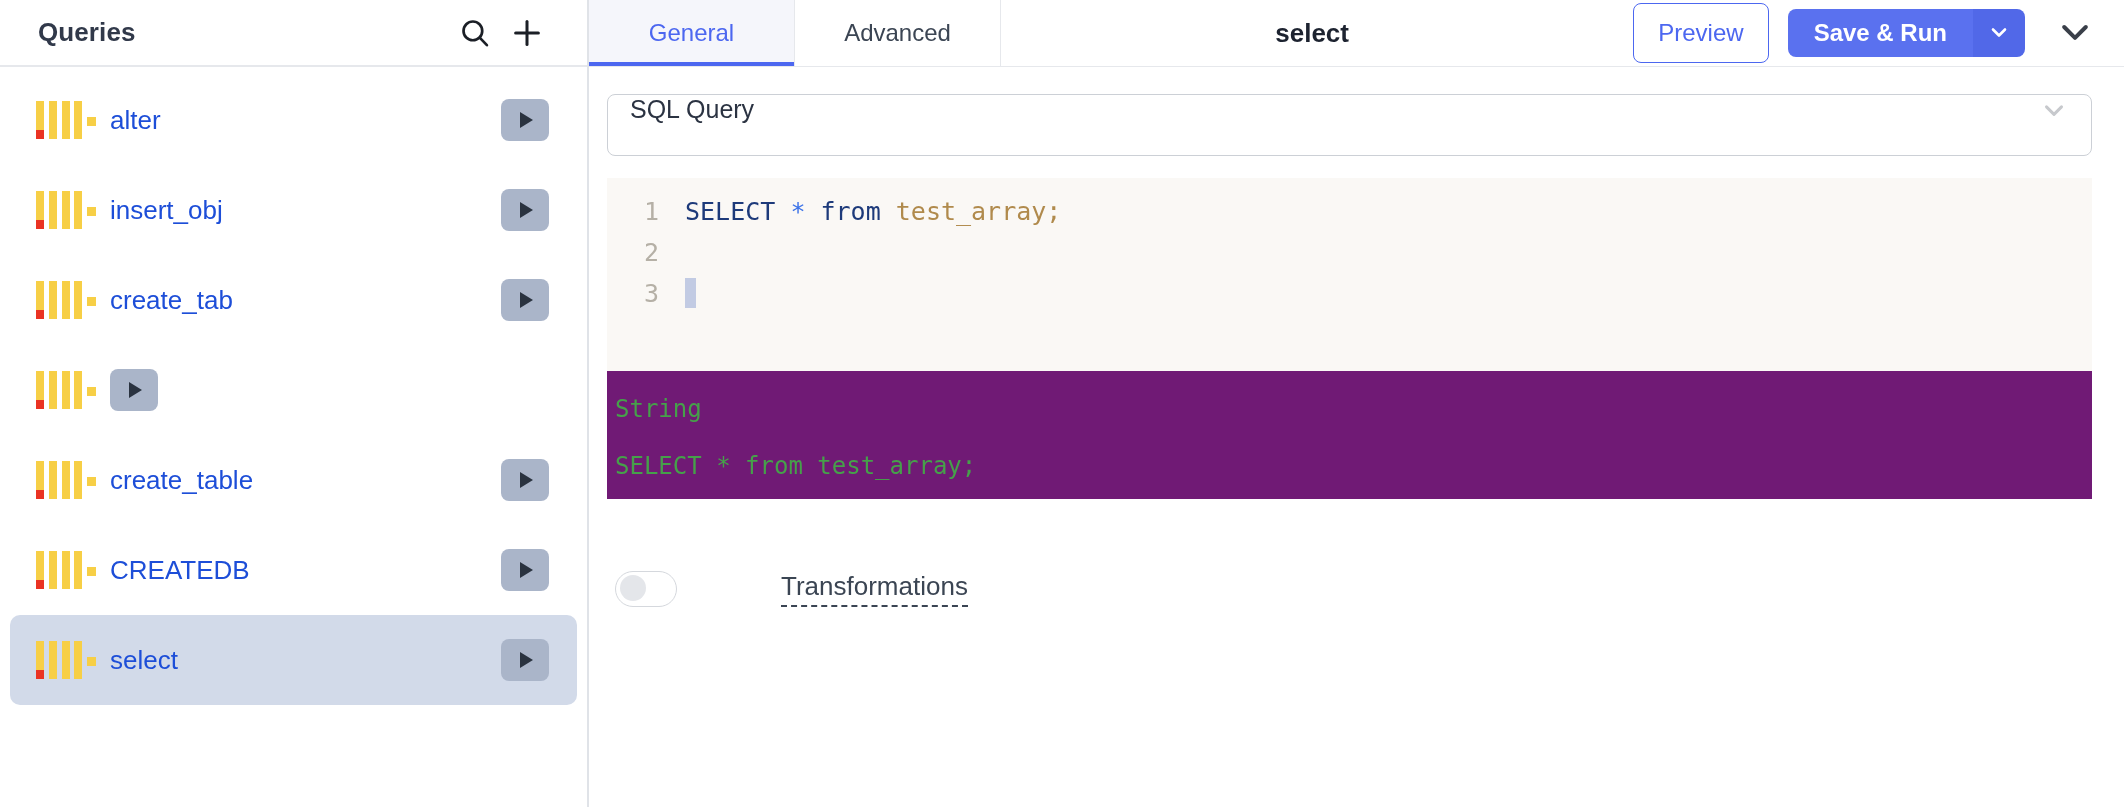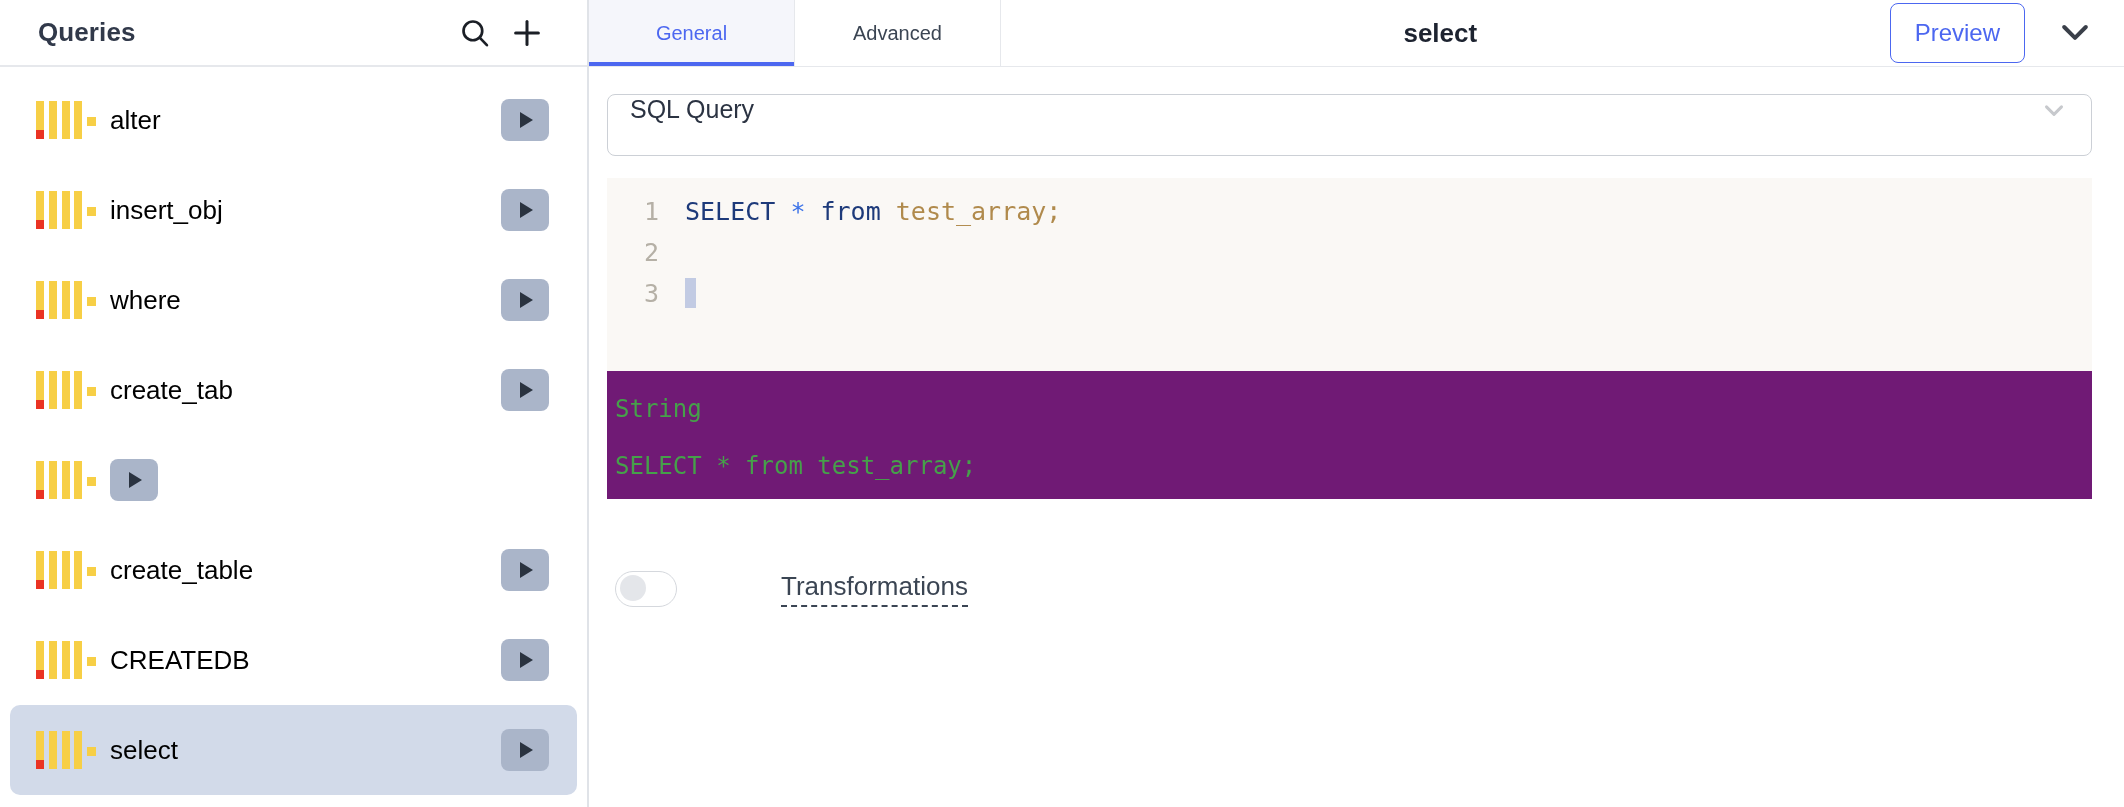--- a/index.html
+++ b/index.html
@@ -107,21 +107,21 @@
     position: absolute;
     left: 51px;
     top: 20px;
     width: 9px;
     height: 9px;
     background: #f7cf46;
   }
 
   .q-label {
     font-size: 26px;
-    color: #000000;
+    color: #1d4ed8;
     flex: 1 1 auto;
     white-space: nowrap;
     overflow: hidden;
     text-overflow: ellipsis;
   }
 
   .play-btn {
     width: 48px;
     height: 42px;
     border-radius: 8px;
@@ -158,21 +158,21 @@
     align-items: stretch;
     border-bottom: 1px solid #e6e8ec;
     background: #fff;
   }
 
   .tab {
     min-width: 206px;
     display: flex;
     align-items: center;
     justify-content: center;
-    font-size: 20px;
+    font-size: 24px;
     color: #3b4553;
     cursor: pointer;
     border-right: 1px solid #e6e8ec;
     padding: 0 28px;
   }
   .tab.active {
     color: #4c67f0;
     background: #f5f6fb;
     box-shadow: inset 0 -4px 0 0 #4c67f0;
   }
@@ -416,34 +416,20 @@
             <span class="bar b4"></span>
           <span class="dot-red"></span>
             <span class="dot-yellow"></span>
         </span>
         <span class="q-label">insert_obj</span>
         <button class="play-btn">
           <span class="tri"></span>
         </button>
       </div>
 
-      <div class="query-item">
-        <span class="q-icon">
-          <span class="bar b1"></span>
-            <span class="bar b2"></span>
-          <span class="bar b3"></span>
-            <span class="bar b4"></span>
-          <span class="dot-red"></span>
-            <span class="dot-yellow"></span>
-        </span>
-        <span class="q-label">where</span>
-        <button class="play-btn">
-          <span class="tri"></span>
-        </button>
-      </div>
 
       <div class="query-item">
         <span class="q-icon">
           <span class="bar b1"></span>
             <span class="bar b2"></span>
           <span class="bar b3"></span>
             <span class="bar b4"></span>
           <span class="dot-red"></span>
             <span class="dot-yellow"></span>
         </span>
@@ -521,20 +507,30 @@
       <div class="tab active">General</div>
       <div class="tab">Advanced</div>
 
       <div class="topbar-title-wrap">
         <span class="topbar-title">select</span>
       </div>
 
       <div class="topbar-actions">
         <button class="btn-preview">Preview</button>
 
+        <div class="btn-saverun-group">
+          <button class="btn-saverun">Save &amp; Run</button>
+          <button class="btn-saverun-caret">
+            <span>
+              <svg width="24" height="24" viewBox="0 0 24 24" fill="none" stroke="#ffffff" stroke-width="2.6" stroke-linecap="round" stroke-linejoin="round">
+                <polyline points="6,9.5 12,15.5 18,9.5"></polyline>
+              </svg>
+            </span>
+          </button>
+        </div>
 
         <button class="collapse-btn">
           <span>
             <svg width="40" height="40" viewBox="0 0 24 24" fill="none" stroke="#3a3f49" stroke-width="2.4" stroke-linecap="round" stroke-linejoin="round">
               <polyline points="5.5,9 12,15.5 18.5,9"></polyline>
             </svg>
           </span>
         </button>
       </div>
     </div>

